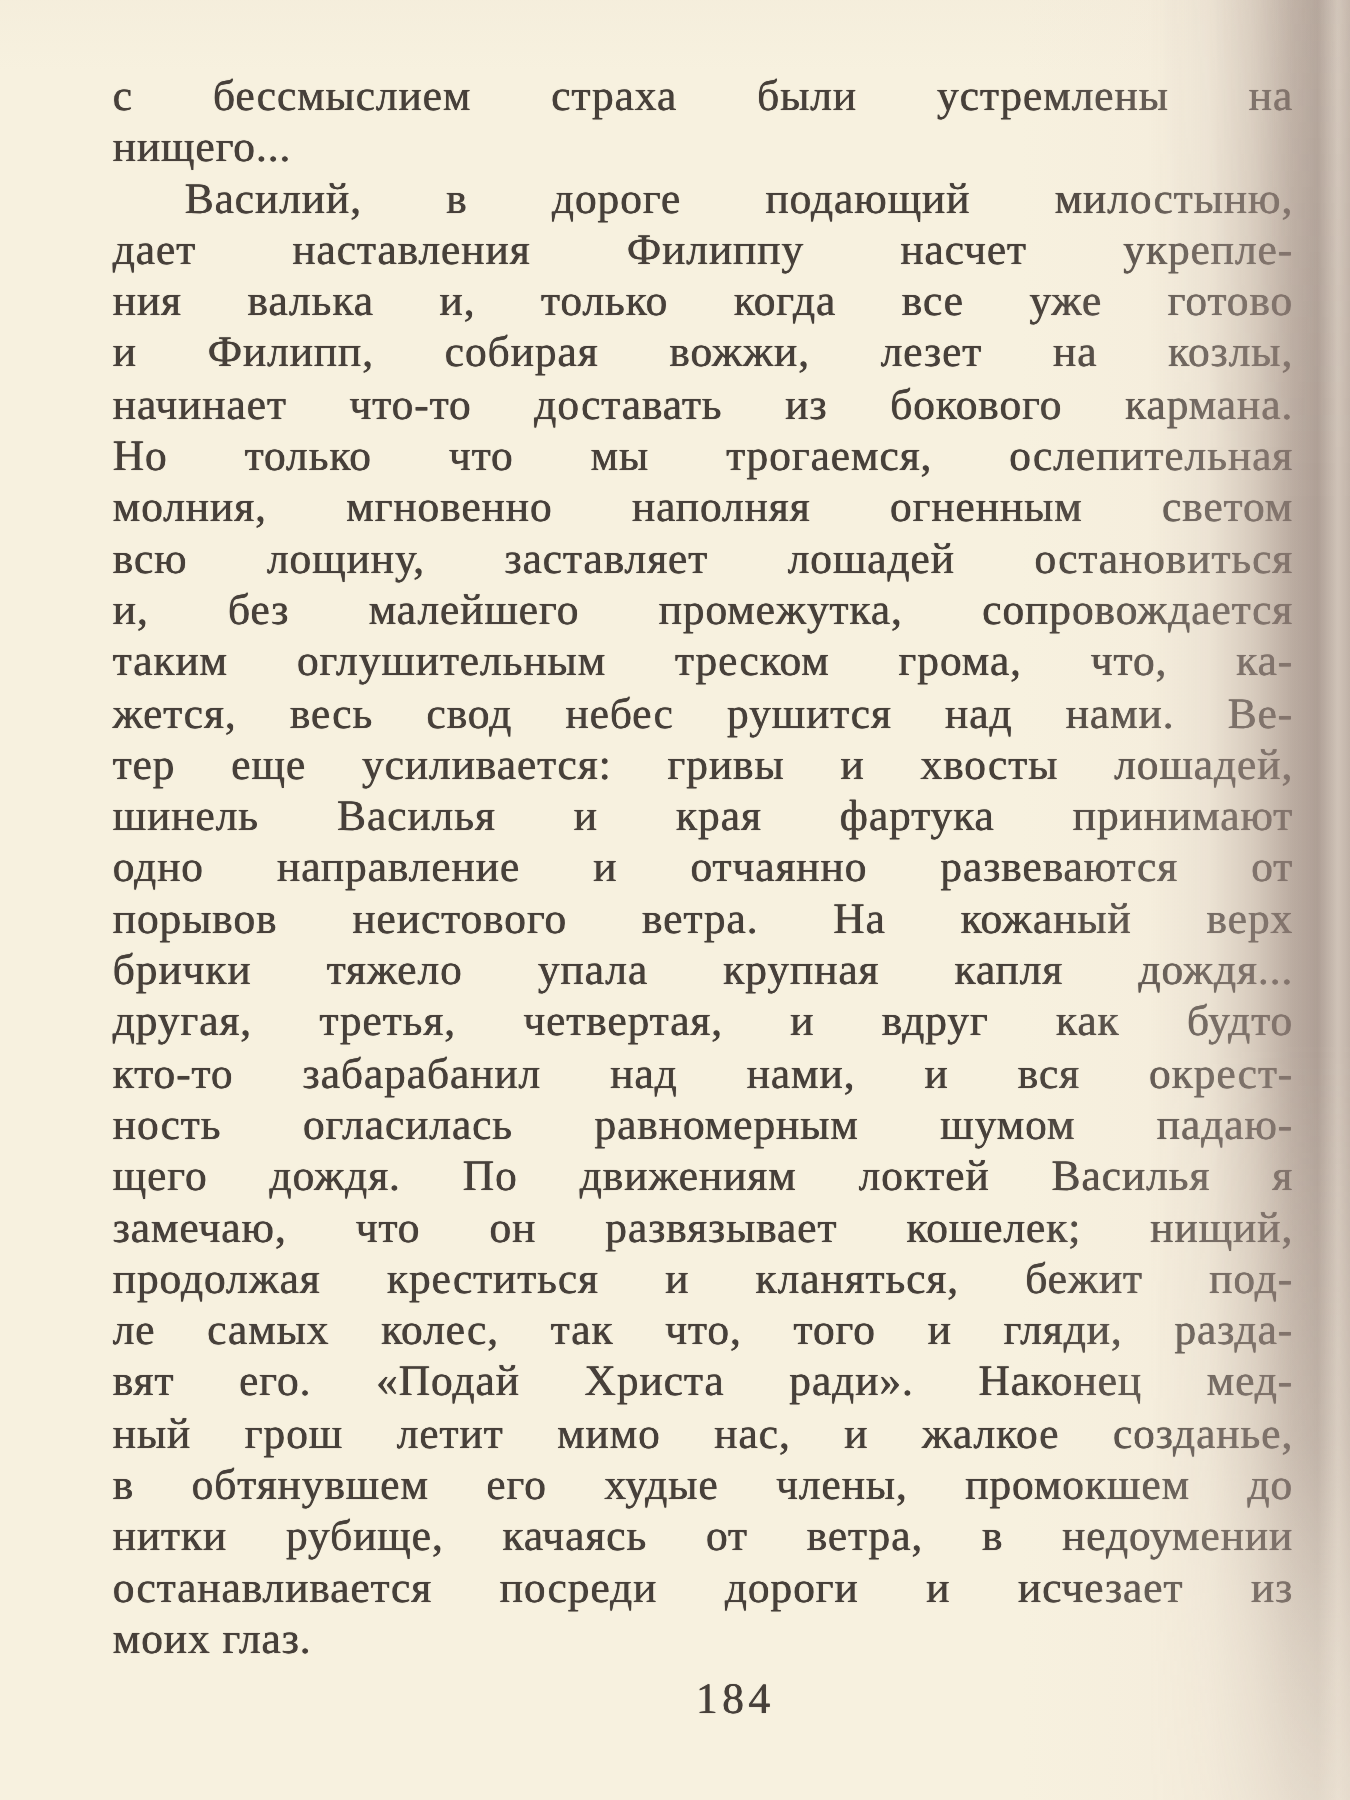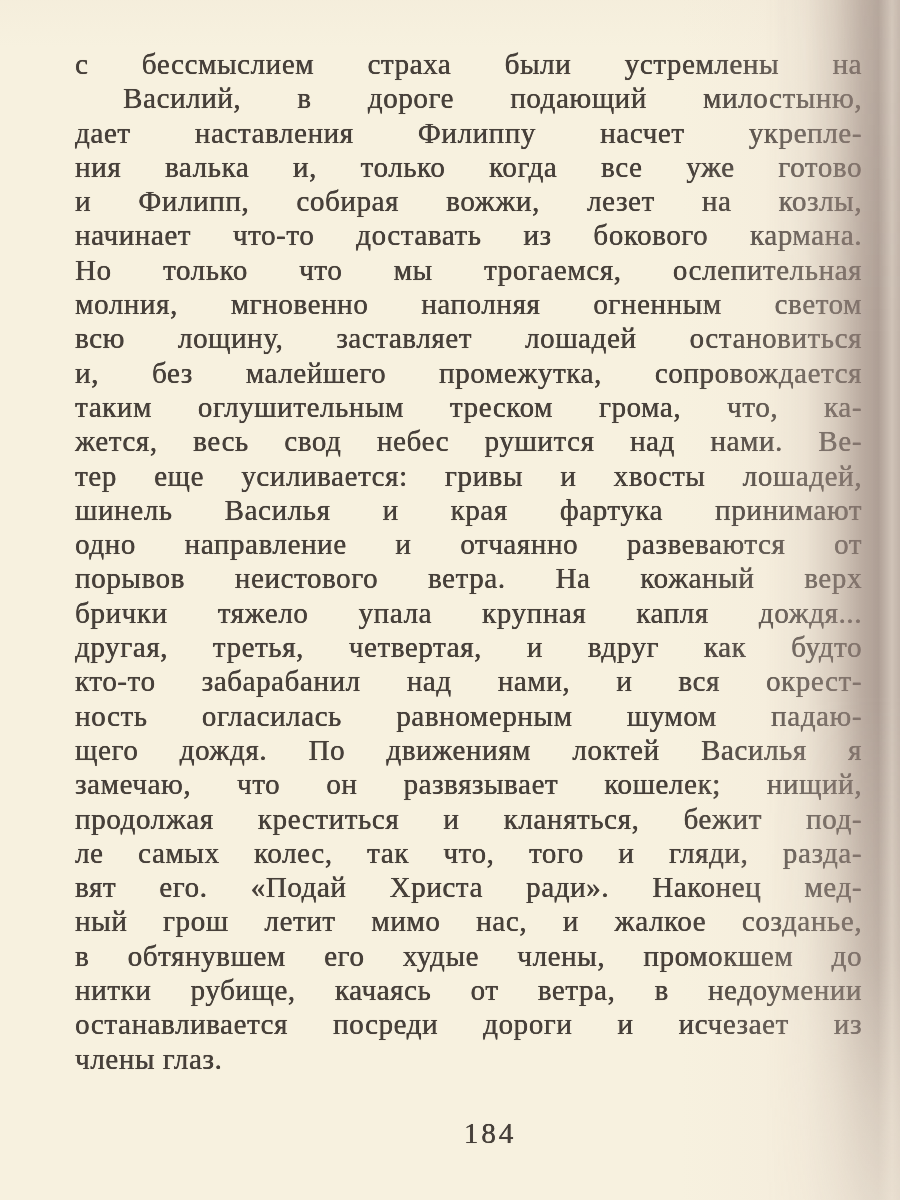--- a/index.html
+++ b/index.html
@@ -100,20 +100,21 @@
       rgba(238,224,212,0.25) 55%,
       rgba(230,214,203,0.35) 100%);
   }
 </style>
 </head>
 <body>
 
 <div class="page">
   <div class="text-block" id="text-block">
       <div class="line">с бессмыслием страха были устремлены на</div>
+      <div class="line nojust">нищего...</div>
       <div class="line indent">Василий, в дороге подающий милостыню,</div>
       <div class="line">дает наставления Филиппу насчет укрепле-</div>
       <div class="line">ния валька и, только когда все уже готово</div>
       <div class="line">и Филипп, собирая вожжи, лезет на козлы,</div>
       <div class="line">начинает что-то доставать из бокового кармана.</div>
       <div class="line">Но только что мы трогаемся, ослепительная</div>
       <div class="line">молния, мгновенно наполняя огненным светом</div>
       <div class="line">всю лощину, заставляет лошадей остановиться</div>
       <div class="line">и, без малейшего промежутка, сопровождается</div>
       <div class="line">таким оглушительным треском грома, что, ка-</div>
@@ -128,18 +129,18 @@
       <div class="line">ность огласилась равномерным шумом падаю-</div>
       <div class="line">щего дождя. По движениям локтей Василья я</div>
       <div class="line">замечаю, что он развязывает кошелек; нищий,</div>
       <div class="line">продолжая креститься и кланяться, бежит под-</div>
       <div class="line">ле самых колес, так что, того и гляди, разда-</div>
       <div class="line">вят его. «Подай Христа ради». Наконец мед-</div>
       <div class="line">ный грош летит мимо нас, и жалкое созданье,</div>
       <div class="line">в обтянувшем его худые члены, промокшем до</div>
       <div class="line">нитки рубище, качаясь от ветра, в недоумении</div>
       <div class="line">останавливается посреди дороги и исчезает из</div>
-      <div class="line nojust">члены глаз.</div>
+      <div class="line nojust">моих глаз.</div>
     </div>
   <div class="page-number">184</div>
   <div class="edge-haze"></div>
   <div class="edge-shadow"></div>
 </div>
 
 </body></html>

